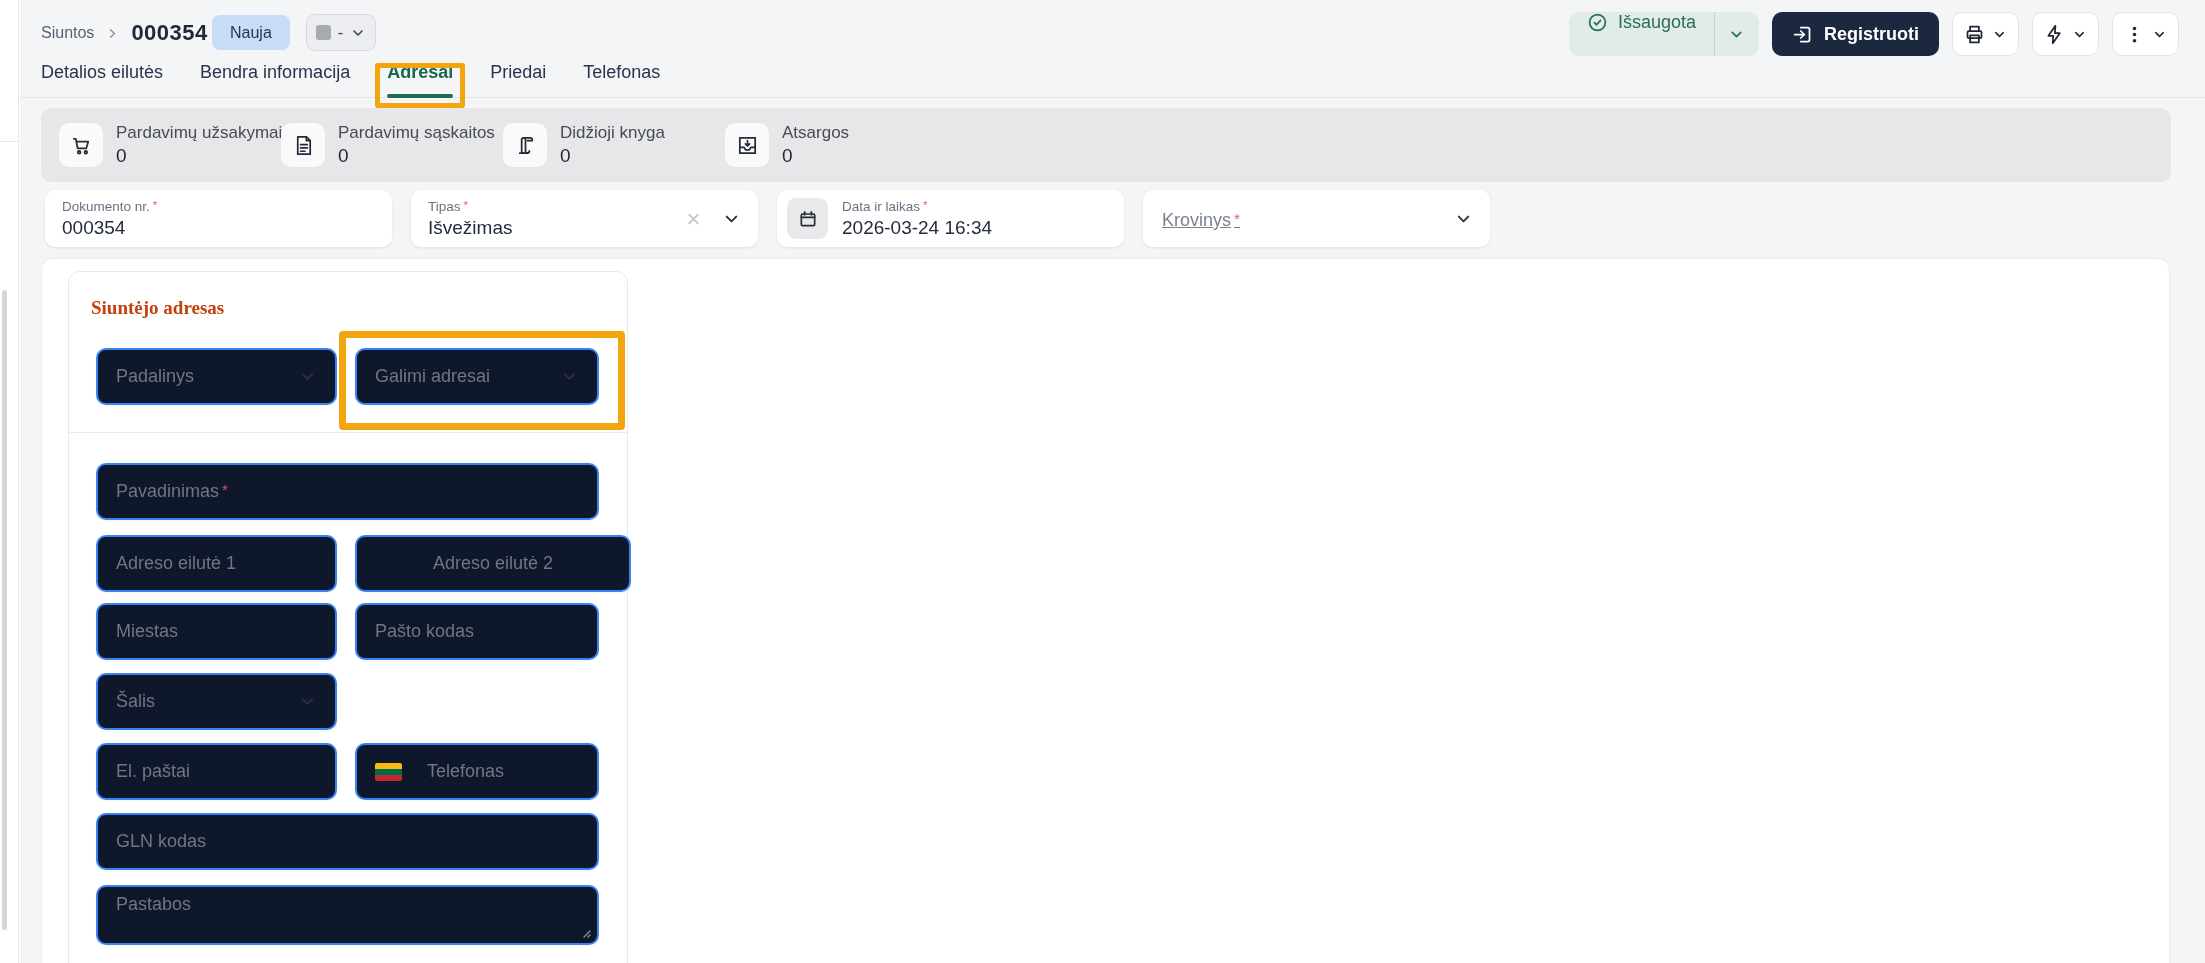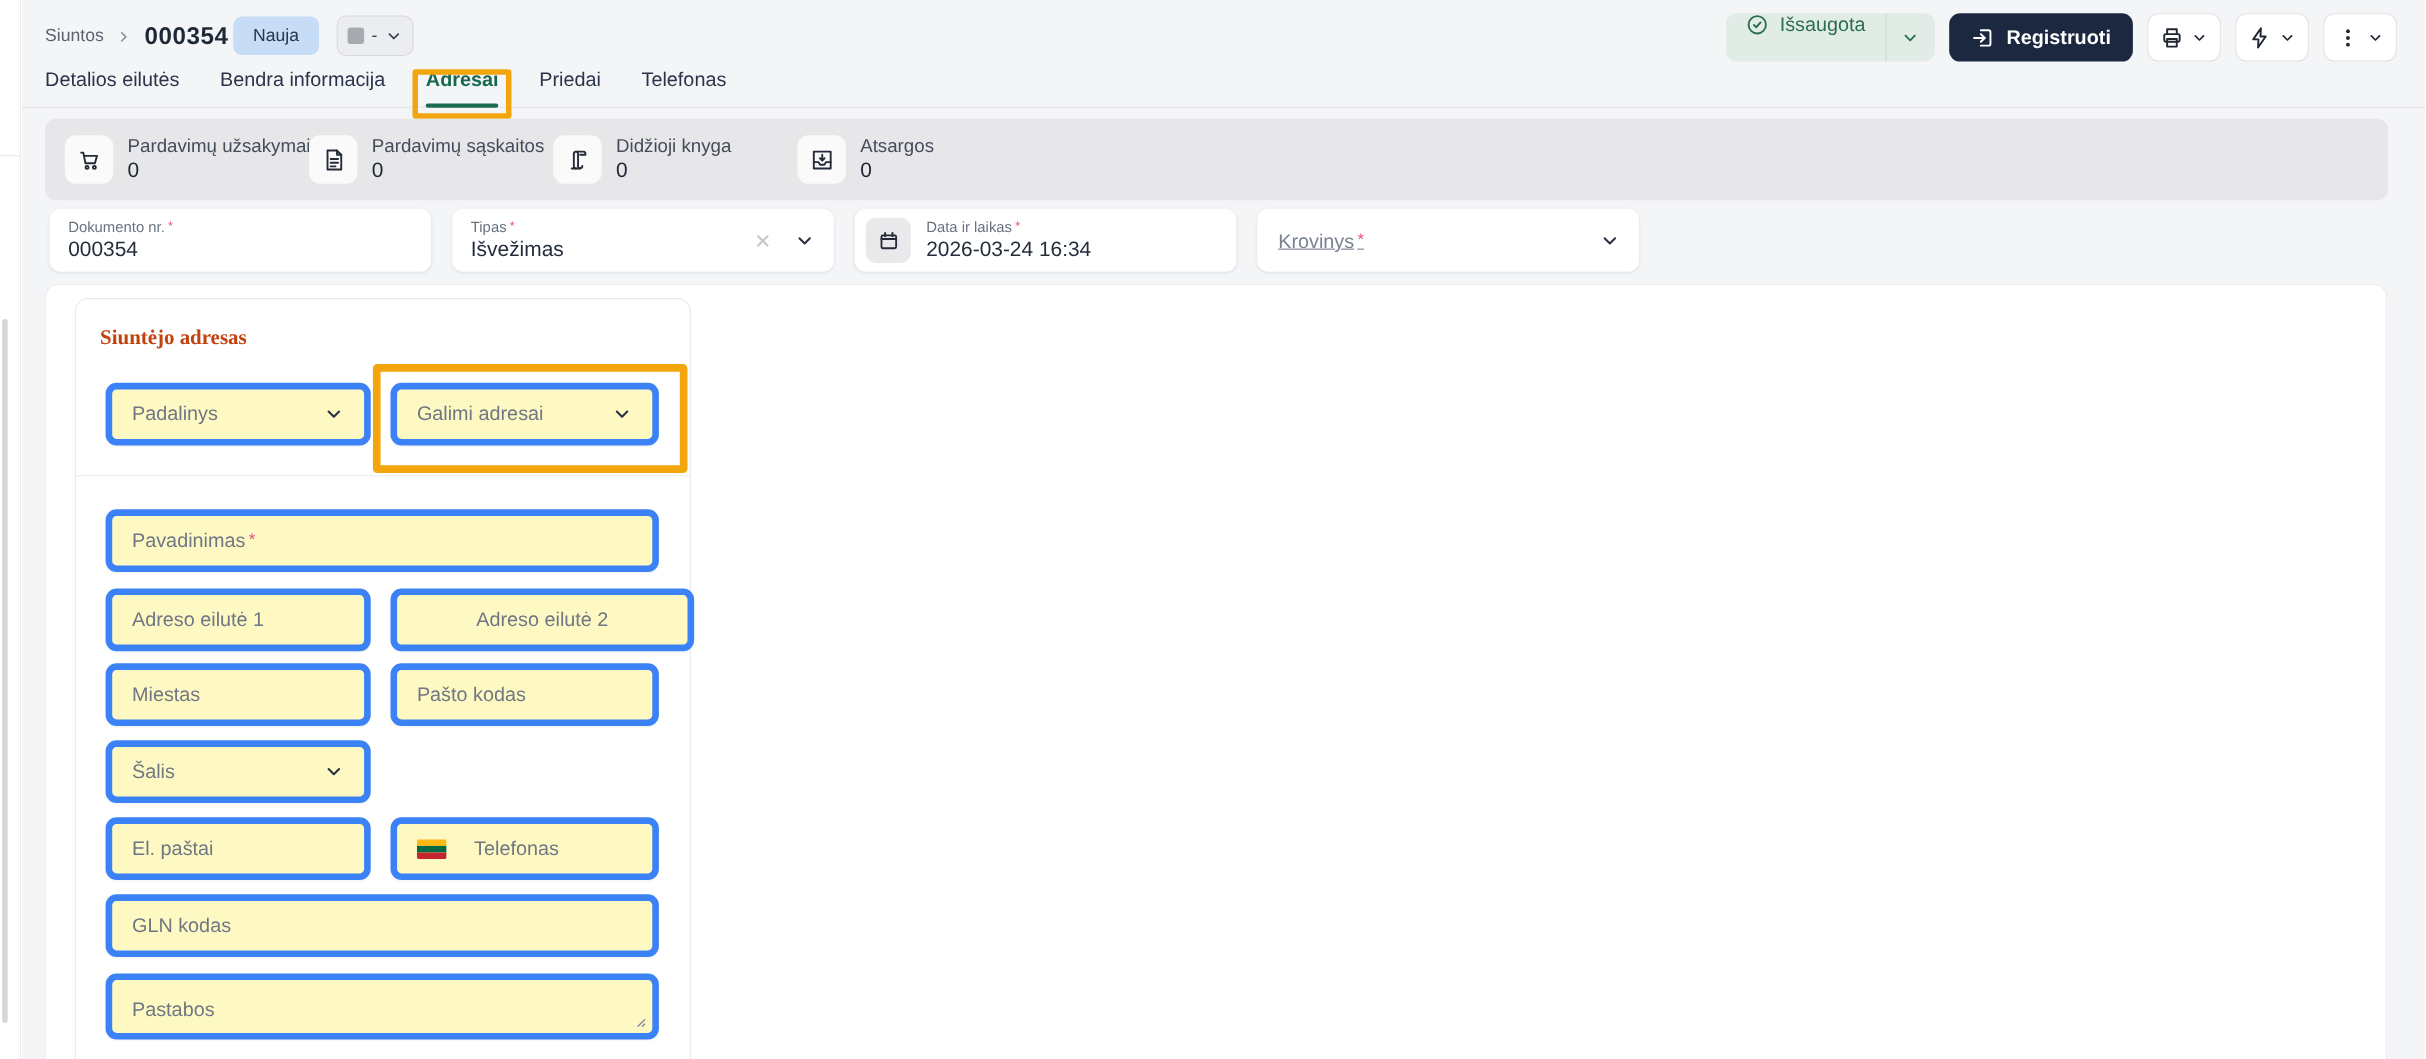--- a/index.html
+++ b/index.html
@@ -56,39 +56,39 @@
   .field-chevron { position: absolute; right: 17px; top: 50%; transform: translateY(-50%); cursor: pointer; }
   .field-placeholder { position: absolute; left: 19px; top: 0; line-height: 57px; font-size: 18px; color: #79828f; text-decoration: underline; }
   .req { color: #e5527a; margin-left: 3px; font-size: 0.85em; vertical-align: 2px; }
 
   
   .big-card { position: absolute; left: 21px; top: 258px; width: 2129px; height: 705px; background: #ffffff; border: 1px solid #ececf0; border-bottom: none; border-radius: 12px 12px 0 0; }
   .sender-panel { position: absolute; left: 26px; top: 12px; width: 560px; height: 720px; background: #ffffff; border: 1px solid #e9e9ee; border-radius: 12px; }
   .panel-title { position: absolute; left: 22px; top: 25px; font-size: 19px; font-weight: 700; color: #c2410c; font-family: Liberation Serif, serif; }
   .panel-divider { position: absolute; left: 0; right: 0; top: 160px; height: 1px; background: #ececf0; }
 
-  .sel, .inp { position: absolute; height: 57px; background: #fef9c3; border: 6px solid #3b82f6; border-radius: 10px; box-shadow: 0 1px 2px rgba(18,24,40,0.04); display: flex; align-items: center; padding: 0 18px; font-size: 18px; color: #6f7684; cursor: pointer; }
+  .sel, .inp { position: absolute; height: 57px; background: #0f172a; border: 2px solid #3b82f6; border-radius: 10px; box-shadow: 0 1px 2px rgba(18,24,40,0.04); display: flex; align-items: center; padding: 0 18px; font-size: 18px; color: #6f7684; cursor: pointer; }
   .sel { justify-content: space-between; }
   .inp { cursor: text; }
 
   .sel-dept { left: 27px; top: 76px; width: 241px; }
   .sel-wrap { position: absolute; left: 286px; top: 76px; width: 244px; }
   .sel-addr { position: relative; left: 0; top: 0; width: 244px; }
   .panel-annotation { position: absolute; top: -17px; bottom: -25px; left: -16px; right: -26px; border: 7px solid #f2a50c; border-radius: 4px; pointer-events: none; }
 
   .inp-name  { left: 27px; top: 191px; width: 503px; }
   .inp-addr1 { left: 27px; top: 263px; width: 241px; }
   .inp-addr2 { left: 286px; top: 263px; width: 276px; justify-content: center; }
   .inp-city  { left: 27px; top: 331px; width: 241px; }
   .inp-post  { left: 286px; top: 331px; width: 244px; }
   .sel-country { left: 27px; top: 401px; width: 241px; }
   .inp-email { left: 27px; top: 471px; width: 241px; }
   .inp-phone { left: 286px; top: 471px; width: 244px; gap: 25px; }
   .inp-gln   { left: 27px; top: 541px; width: 503px; }
-  .inp-notes { left: 27px; top: 613px; width: 503px; height: 60px; align-items: flex-start; padding-top: 17px; }
+  .inp-notes { left: 27px; top: 613px; width: 503px; height: 60px; align-items: flex-start; padding-top: 7px; }
   .resize-handle { position: absolute; right: 6px; bottom: 5px; }
 
   .flag { width: 27px; height: 18px; border-radius: 2px; overflow: hidden; display: flex; flex-direction: column; flex: none; }
   .flag div { flex: 1; }
   .flag .f-y { background: #FDB913; }
   .flag .f-g { background: #006A44; }
   .flag .f-r { background: #C1272D; }
 
   svg { display: block; }
 </style>

